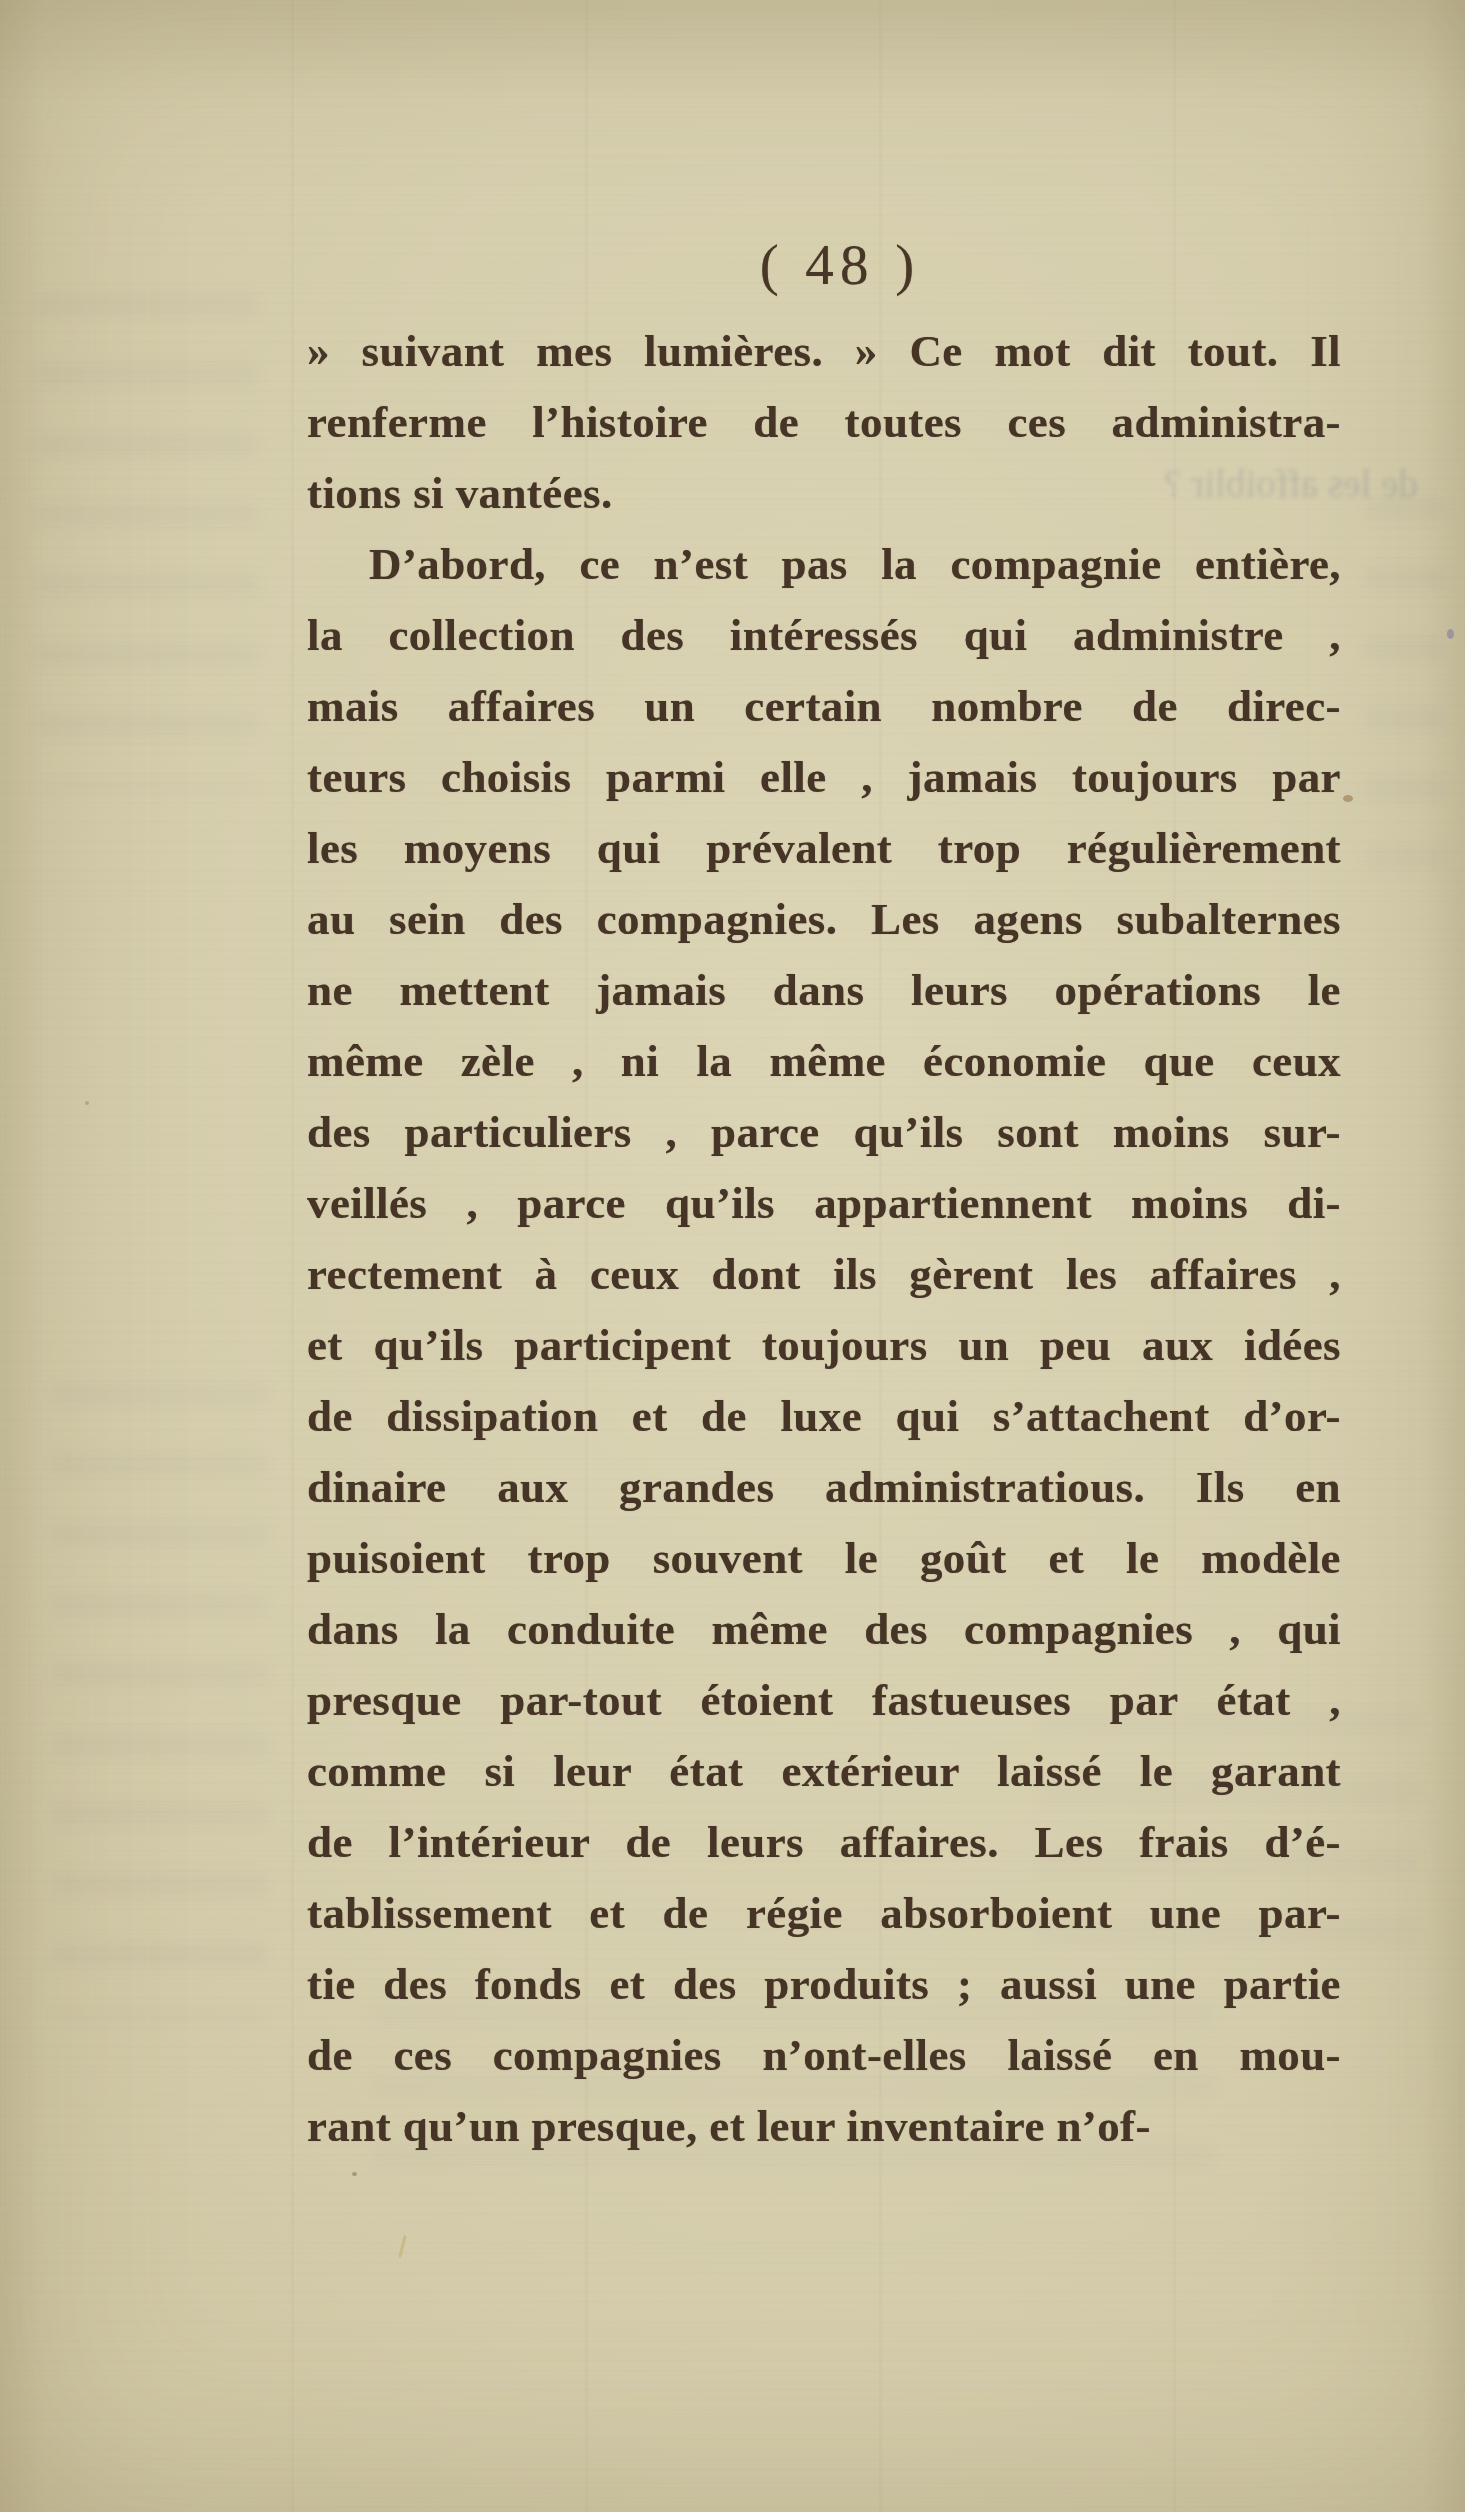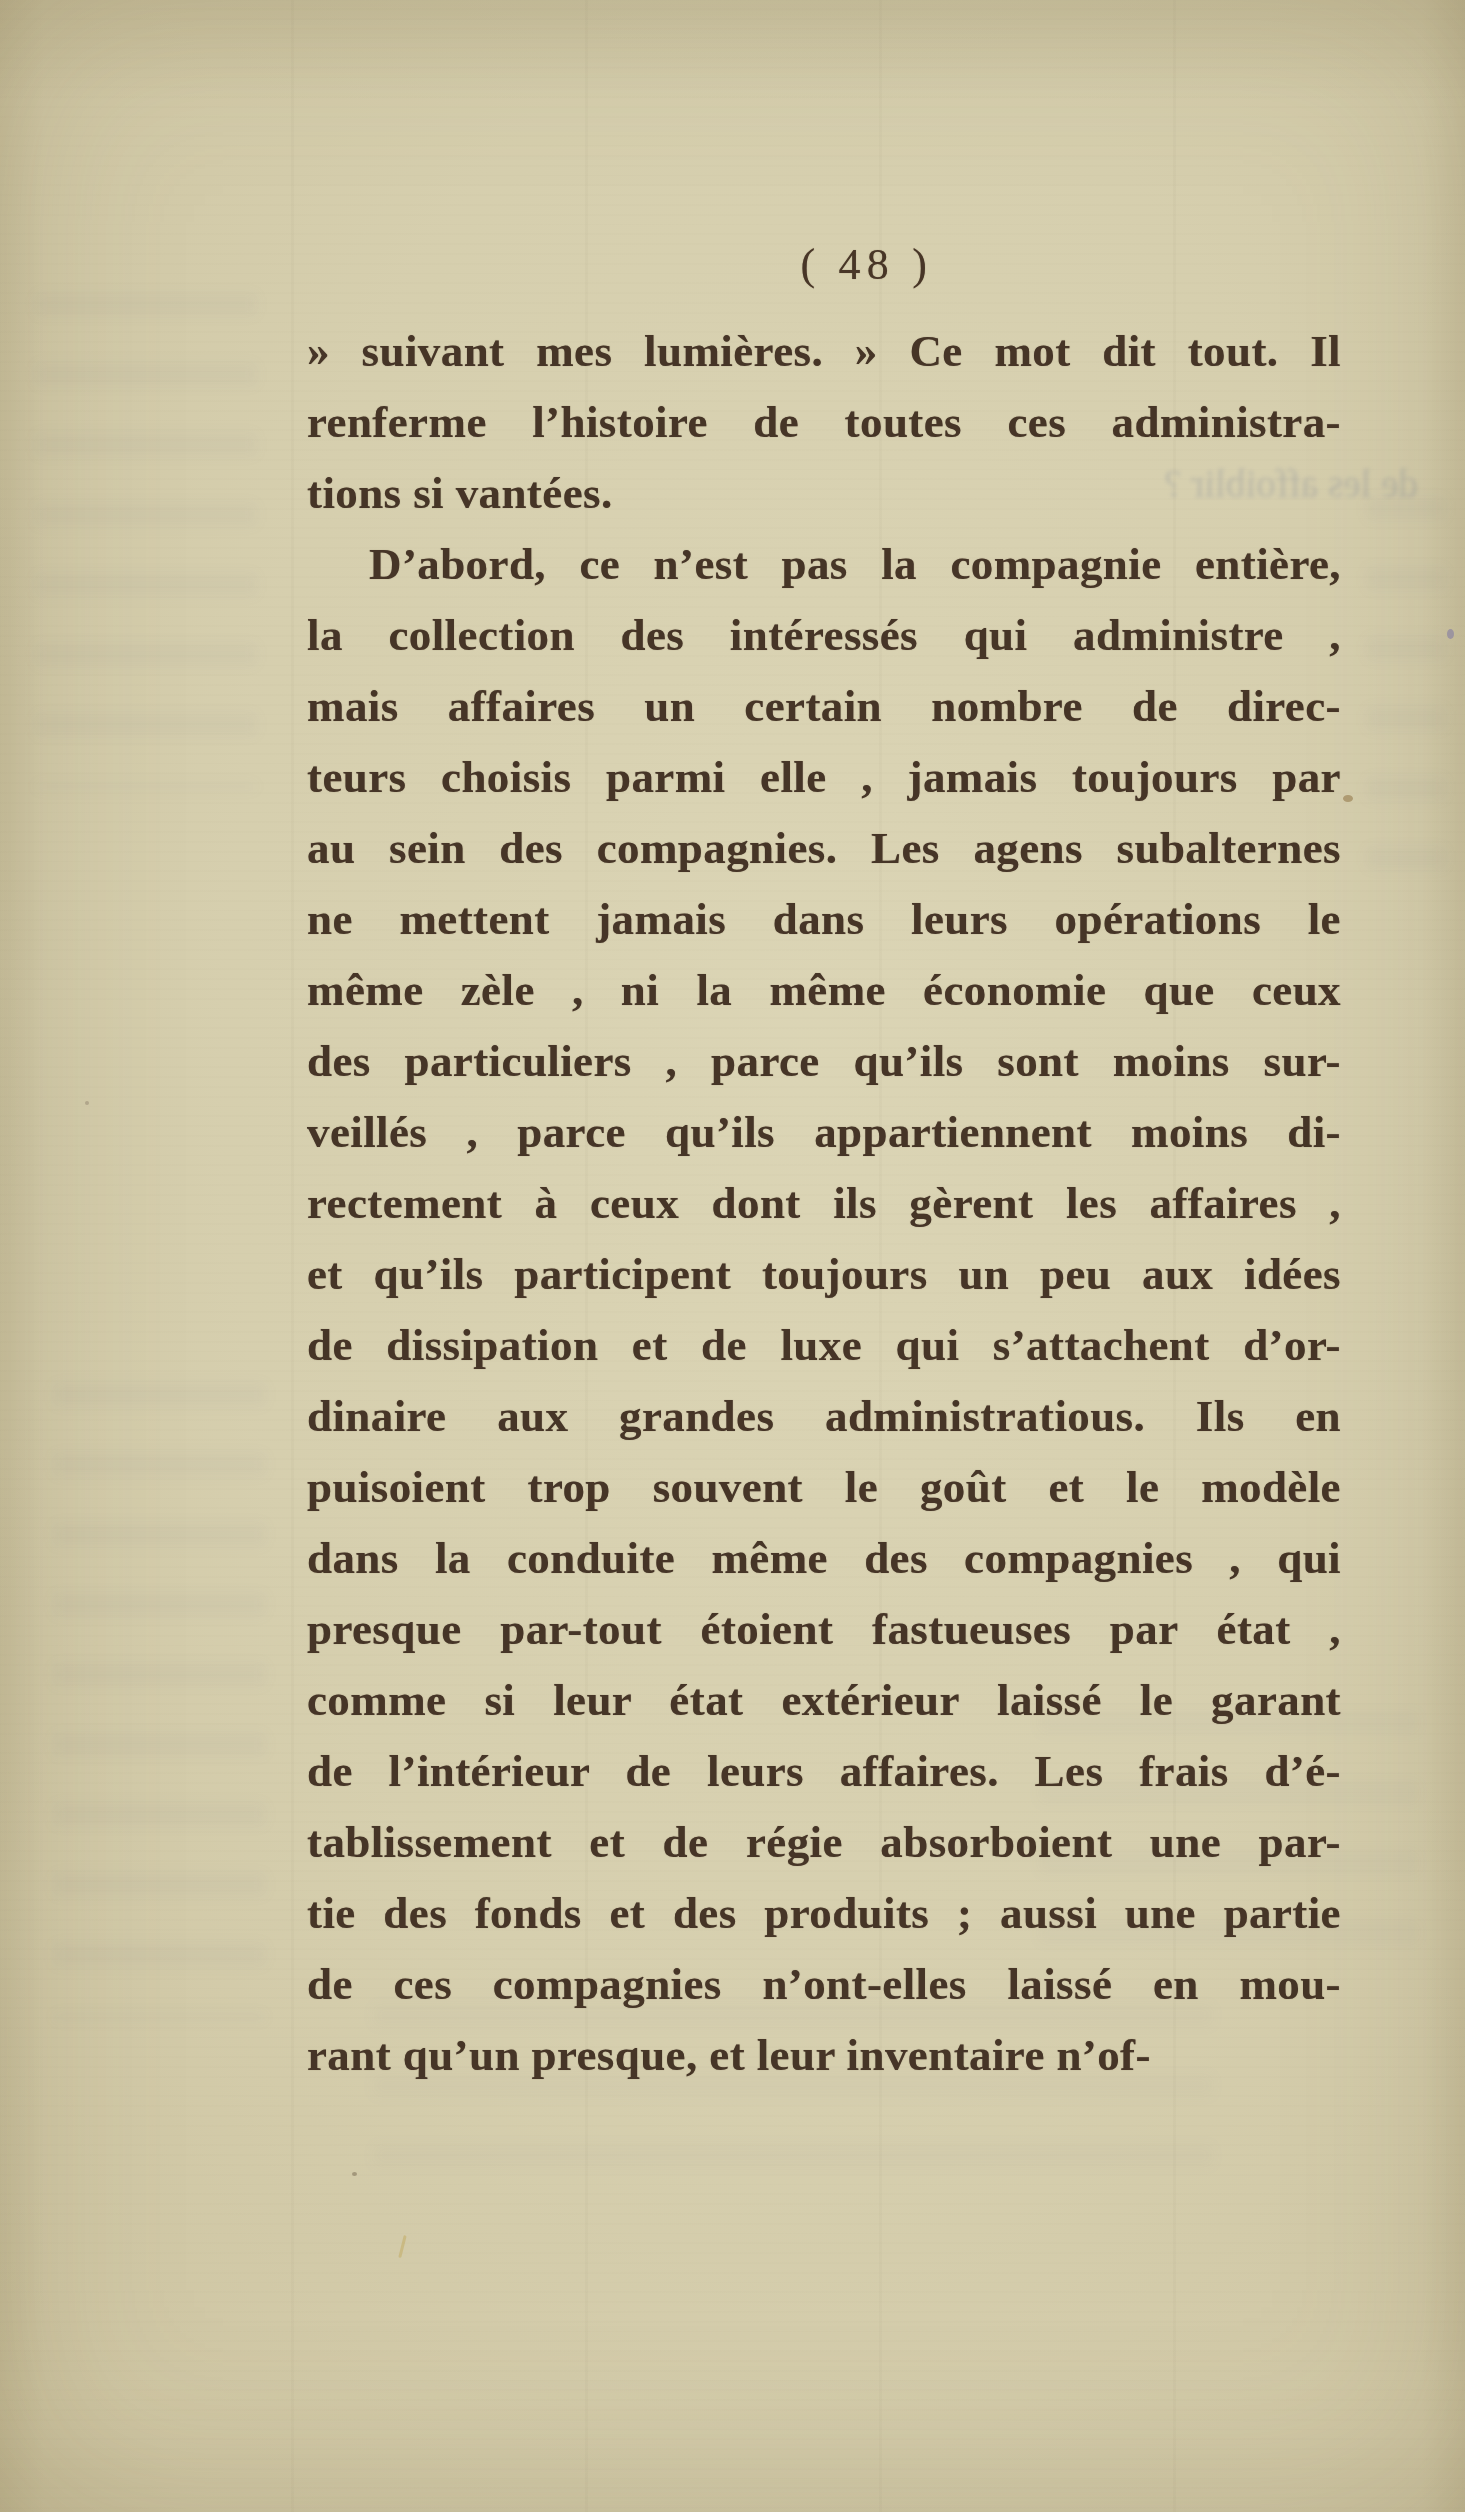--- a/index.html
+++ b/index.html
@@ -38,22 +38,22 @@
   .vignette {
     position: absolute; inset: 0;
     box-shadow: inset 0 0 186px rgba(110, 95, 60, 0.22);
   }
 
   .header {
     position: absolute;
     left: 747px;
     top: 232px;
     width: 186px;
-    text-align: right;
-    font-size: 44px;
+    text-align: center;
+    font-size: 57px;
     line-height: 66px;
     letter-spacing: 6.2px;
     color: #483627;
     text-shadow: 0 0 0.9px rgba(72,54,39,0.55);
   }
 
   .textcol {
     position: absolute;
     left: 307px;
     top: 316px;
@@ -131,20 +131,21 @@
   <div class="header">( 48 )</div>
 
   <div class="textcol">
     <div class="line">» suivant mes lumières. » Ce mot dit tout. Il</div>
     <div class="line">renferme l’histoire de toutes ces administra-</div>
     <div class="line short">tions si vantées.</div>
     <div class="line indent">D’abord, ce n’est pas la compagnie entière,</div>
     <div class="line">la collection des intéressés qui administre ,</div>
     <div class="line">mais affaires un certain nombre de direc-</div>
     <div class="line">teurs choisis parmi elle , jamais toujours par</div>
+    <div class="line">les moyens qui prévalent trop régulièrement</div>
     <div class="line">au sein des compagnies. Les agens subalternes</div>
     <div class="line">ne mettent jamais dans leurs opérations le</div>
     <div class="line">même zèle , ni la même économie que ceux</div>
     <div class="line">des particuliers , parce qu’ils sont moins sur-</div>
     <div class="line">veillés , parce qu’ils appartiennent moins di-</div>
     <div class="line">rectement à ceux dont ils gèrent les affaires ,</div>
     <div class="line">et qu’ils participent toujours un peu aux idées</div>
     <div class="line">de dissipation et de luxe qui s’attachent d’or-</div>
     <div class="line">dinaire aux grandes administratious. Ils en</div>
     <div class="line">puisoient trop souvent le goût et le modèle</div>

